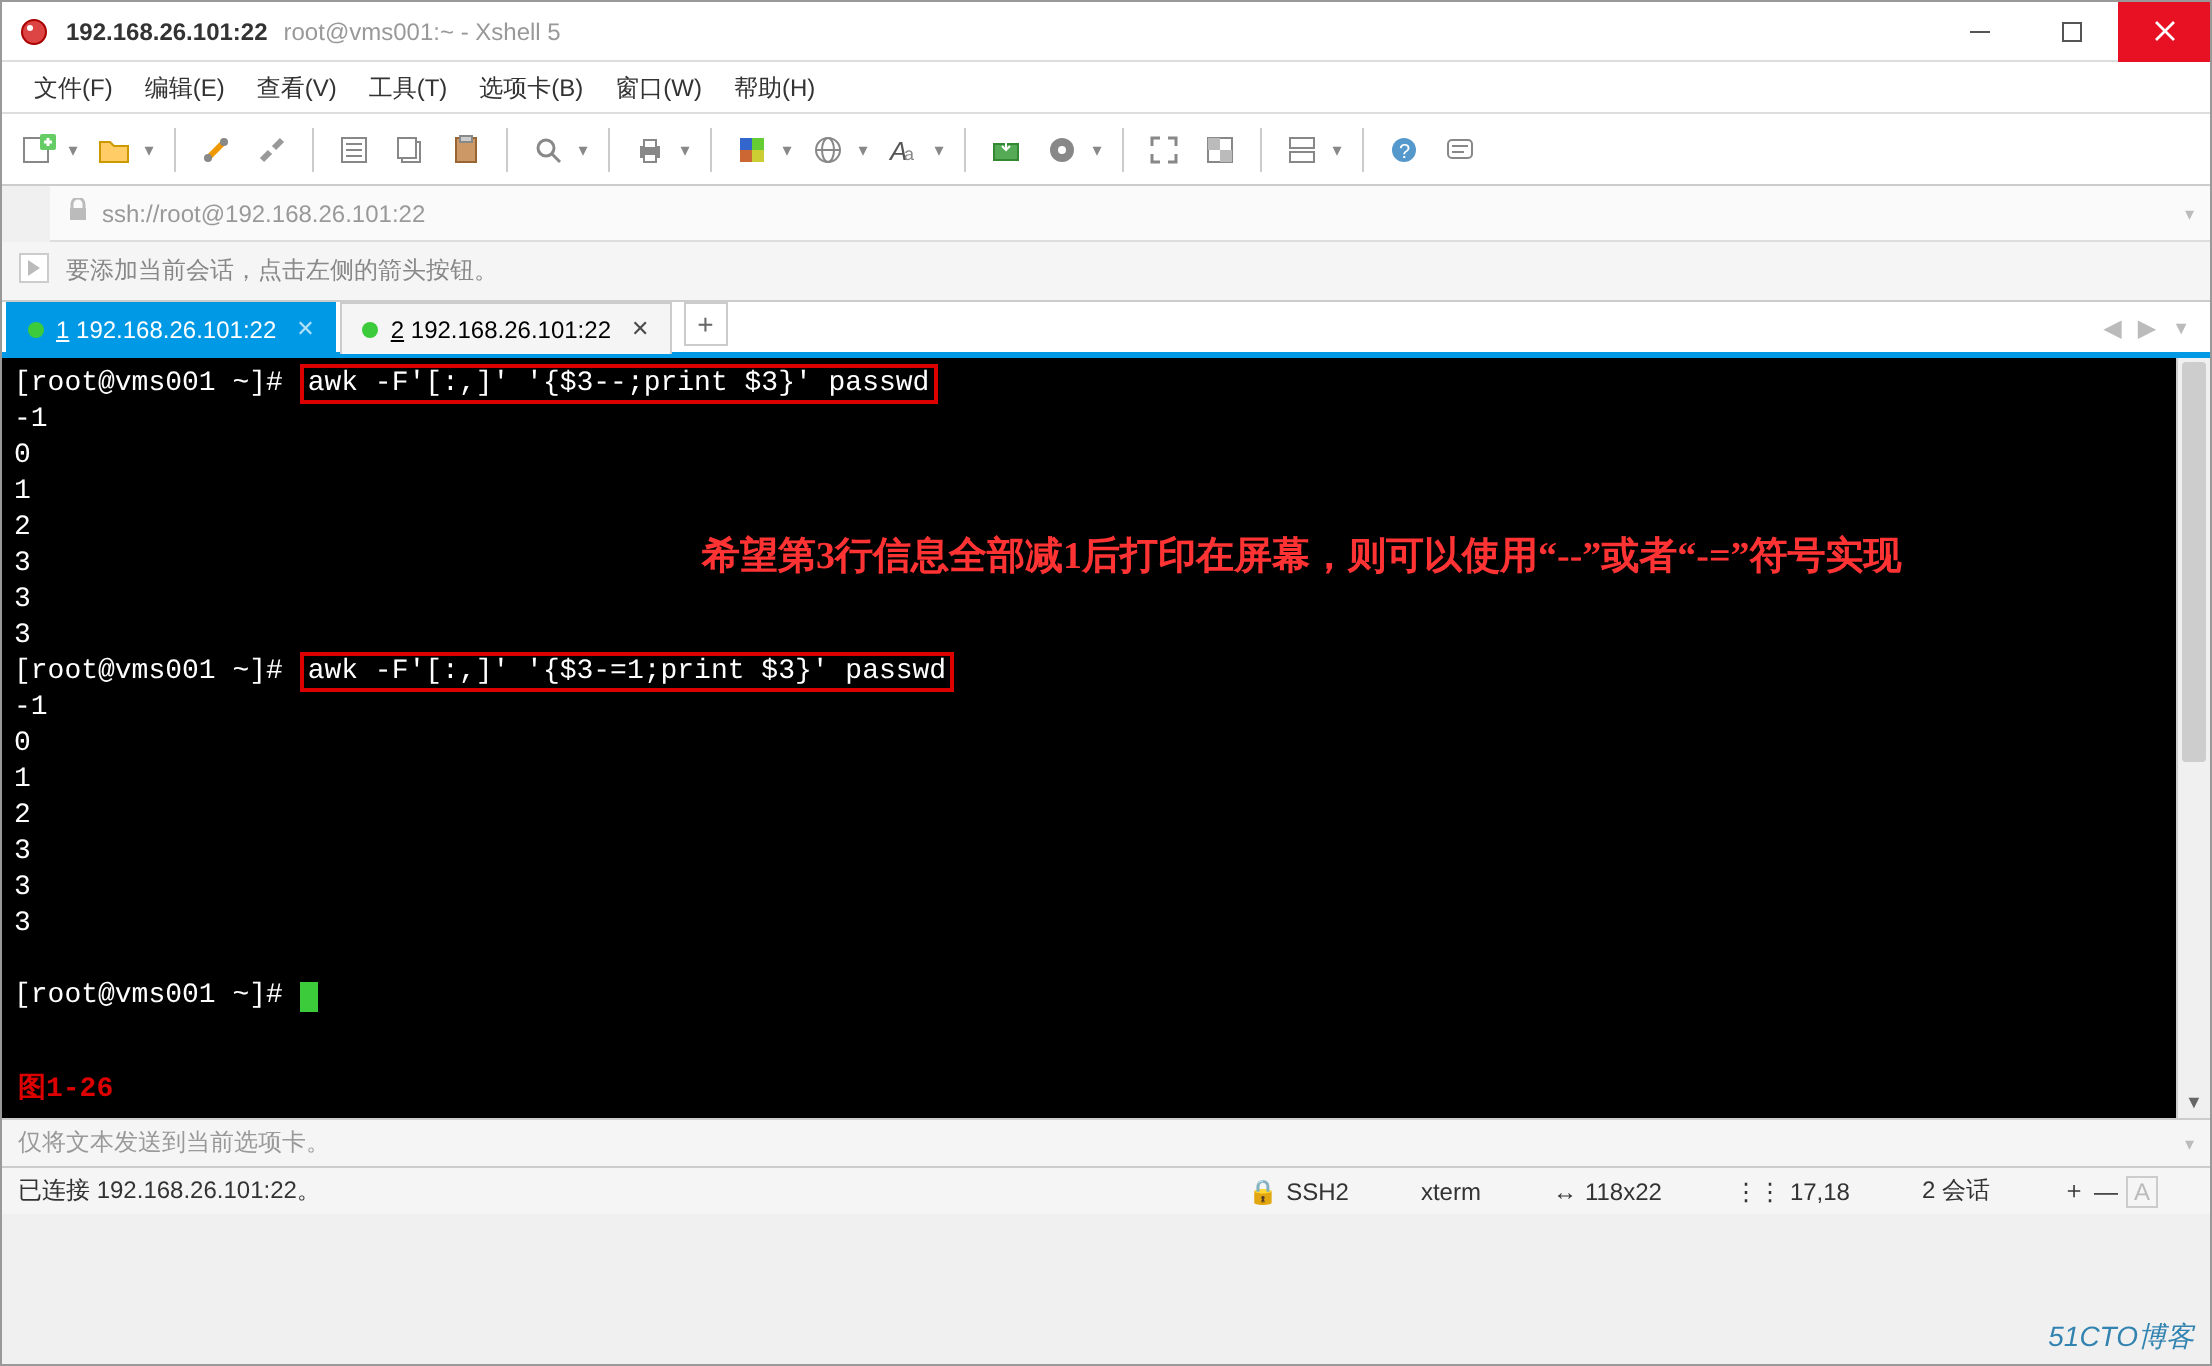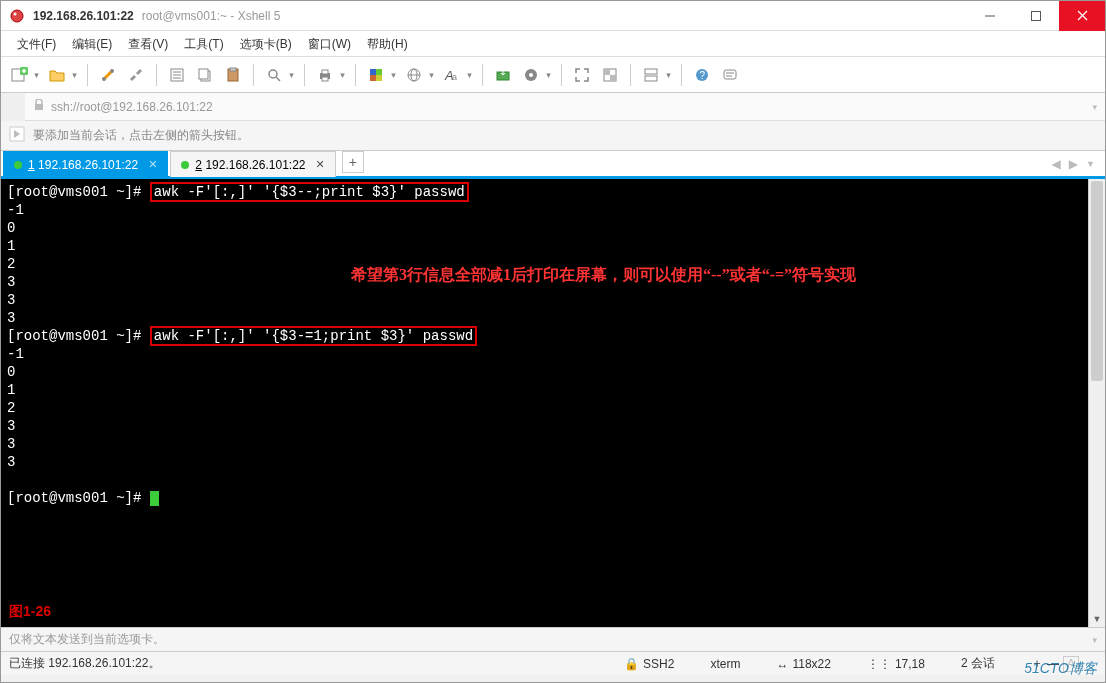--- a/index.html
+++ b/index.html
@@ -23,30 +23,30 @@
 .infobar { height: 30px; background: #f5f5f5; display: flex; align-items: center; padding: 0 8px; border-bottom: 1px solid #ccc; color: #888; }
 .infobar .arrow-btn { margin-right: 8px; color: #888;}
 .tabbar { height: 28px; background: #fff; display: flex; border-bottom: 3px solid #0099e5; position: relative; padding-left: 2px;}
 .tabbar .tab { height: 26px; display: flex; align-items: center; padding: 0 10px; font-size: 12px; background: #f5f5f5; border: 1px solid #ccc; border-bottom: none; margin-right: 2px; cursor: pointer; gap: 6px;}
 .tabbar .tab.active { background: #0099e5; color: #fff; border-color: #0099e5; }
 .tabbar .tab .dot { width: 8px; height: 8px; border-radius: 50%; background: #3bcb3b; }
 .tabbar .tab .closebtn { font-size: 11px; opacity: 0.7; margin-left:4px;}
 .tabbar .tab .num { text-decoration: underline; }
 .tabbar .addtab { width: 22px; height: 22px; border: 1px solid #ccc; display: flex; align-items: center; justify-content: center; font-size: 14px; color: #666; margin-bottom: 2px; margin-left:4px; cursor: pointer;}
 .tabbar .navarrows { margin-left: auto; display:flex; gap:8px; padding-right:10px; color:#bbb; align-items: center;}
-.terminal { background: #000; height: 448px; position: relative; overflow: hidden; }
+.terminal { background: #000; height: 380px; position: relative; overflow: hidden; }
 .terminal .scrollbar { position: absolute; right: 0; top: 0; width: 17px; height: 100%; background: #f0f0f0; border-left:1px solid #ccc;}
 .terminal .scrollbar .thumb { position: absolute; left: 2px; right: 2px; top: 2px; height: 200px; background: #cdcdcd; border-radius: 2px;}
 .terminal .scrollbar .arrow { position:absolute; left:0; right:0; height:16px; display:flex; align-items:center; justify-content:center; color:#666; font-size:9px;}
 .terminal .scrollbar .arrow.up{top:0;} .terminal .scrollbar .arrow.down{bottom:0;}
 .terminal-content { padding: 4px 6px; font-family: "Consolas", "Courier New", monospace; font-size: 14px; line-height: 18px; color: #fff; white-space: pre; }
 .terminal-content .hl { border: 2px solid #d00; padding: 0 2px; }
-.annotation { position: absolute; color: #f33; font-family: "Microsoft YaHei"; font-size: 16px; font-weight: bold; }
+.annotation { position: absolute; color: #f33; font-family: "Microsoft YaHei"; font-size: 19px; font-weight: bold; }
 .cursor { display:inline-block; width:9px; height:15px; background:#3bcb3b; vertical-align:text-bottom;}
-.fig-label { position:absolute; left:8px; bottom:6px; color:#d00; font-weight:bold; font-family:Liberation Sans, sans-serif; font-size:14px;}
+.fig-label { position:absolute; left:8px; bottom:6px; color:#d00; font-weight:bold; font-family:Liberation Mono, monospace; font-size:14px;}
 .sendbar { height: 24px; background: #f5f5f5; border-top: 1px solid #ccc; display: flex; align-items: center; padding: 4px 8px; color: #999; }
 .statusbar { height: 24px; background: #f5f5f5; border-top: 1px solid #ccc; display: flex; align-items: center; padding: 0 8px; color: #333; font-size:12px; }
 .statusbar .seg { margin-right: 18px; display:flex; align-items:center; gap:4px;}
 .statusbar .right { margin-left: auto; display:flex; gap:18px;}
 .watermark { position:absolute; right:8px; bottom:4px; color:#0369a1; font-size:14px; font-style:italic; opacity:0.8; pointer-events:none;}
 </style>
 </head>
 <body>
 
 <div class="titlebar">

